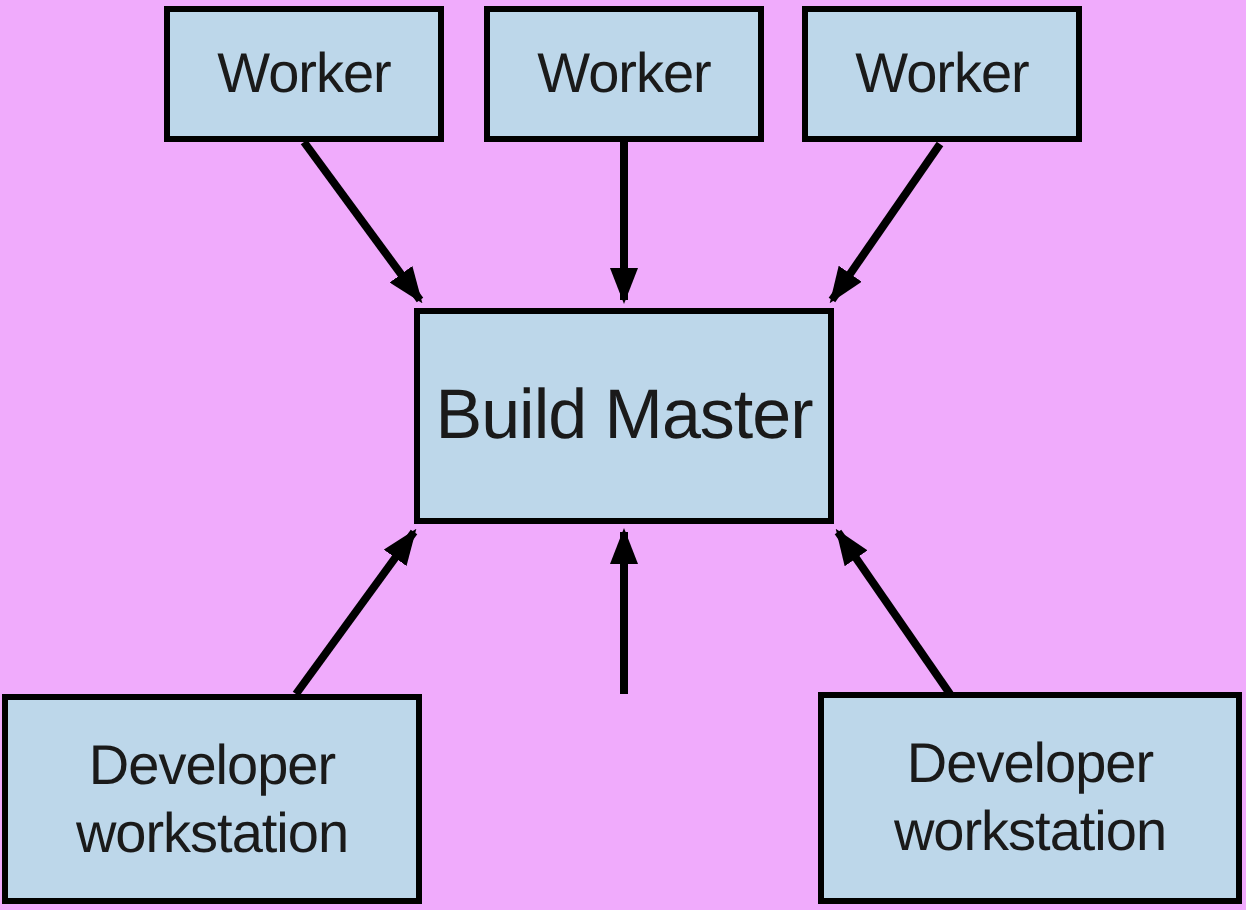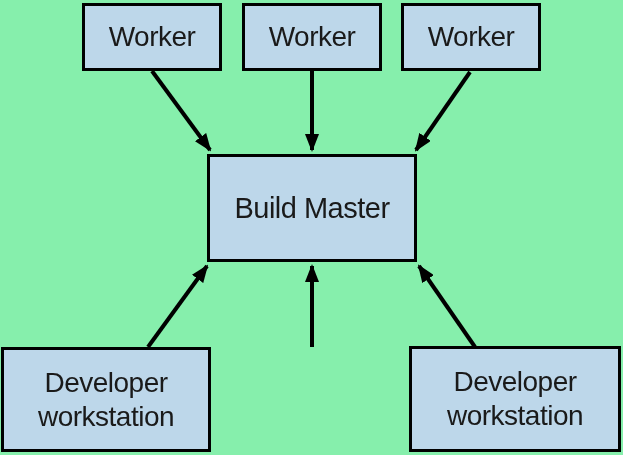--- a/index.html
+++ b/index.html
@@ -4,21 +4,21 @@
 <style>
   html, body {
     margin: 0;
     padding: 0;
     background: #ffffff;
   }
   #diagram {
     position: relative;
     width: 623px;
     height: 455px;
-    background: #86efac;
+    background: #f0abfc;
     font-family: "Liberation Sans", "DejaVu Sans", sans-serif;
     overflow: hidden;
   }
   #arrows {
     position: absolute;
     left: 0;
     top: 0;
     width: 623px;
     height: 455px;
   }
@@ -33,21 +33,21 @@
     text-align: center;
     color: #1a1a1a;
     font-size: 28px;
     line-height: 34px;
     letter-spacing: -0.5px;
   }
   .node .label { padding: 0 6px; }
   #node-worker-1   { left: 82px;  top: 3px;   width: 140px; height: 68px; }
   #node-worker-2   { left: 242px; top: 3px;   width: 140px; height: 68px; }
   #node-worker-3   { left: 401px; top: 3px;   width: 140px; height: 68px; }
-  #node-build-master { left: 207px; top: 154px; width: 210px; height: 108px; font-size: 29px; }
+  #node-build-master { left: 207px; top: 154px; width: 210px; height: 108px; font-size: 35px; }
   #node-dev-left   { left: 1px;   top: 347px; width: 210px; height: 105px; }
   #node-ci-server  { left: 233px; top: 347px; width: 158px; height: 105px; }
   #node-dev-right  { left: 409px; top: 346px; width: 212px; height: 106px; }
   .edge {
     stroke: #000000;
     stroke-width: 4;
     fill: none;
   }
 </style>
 </head>

